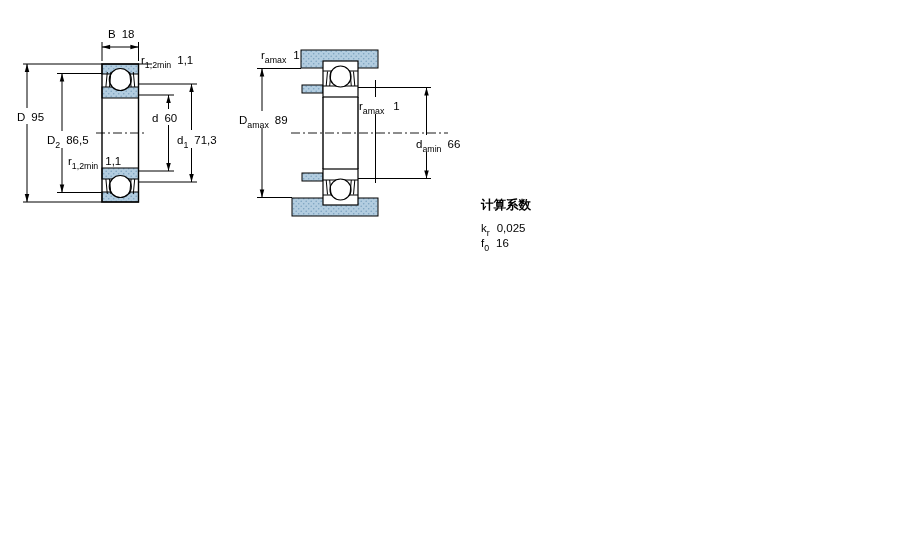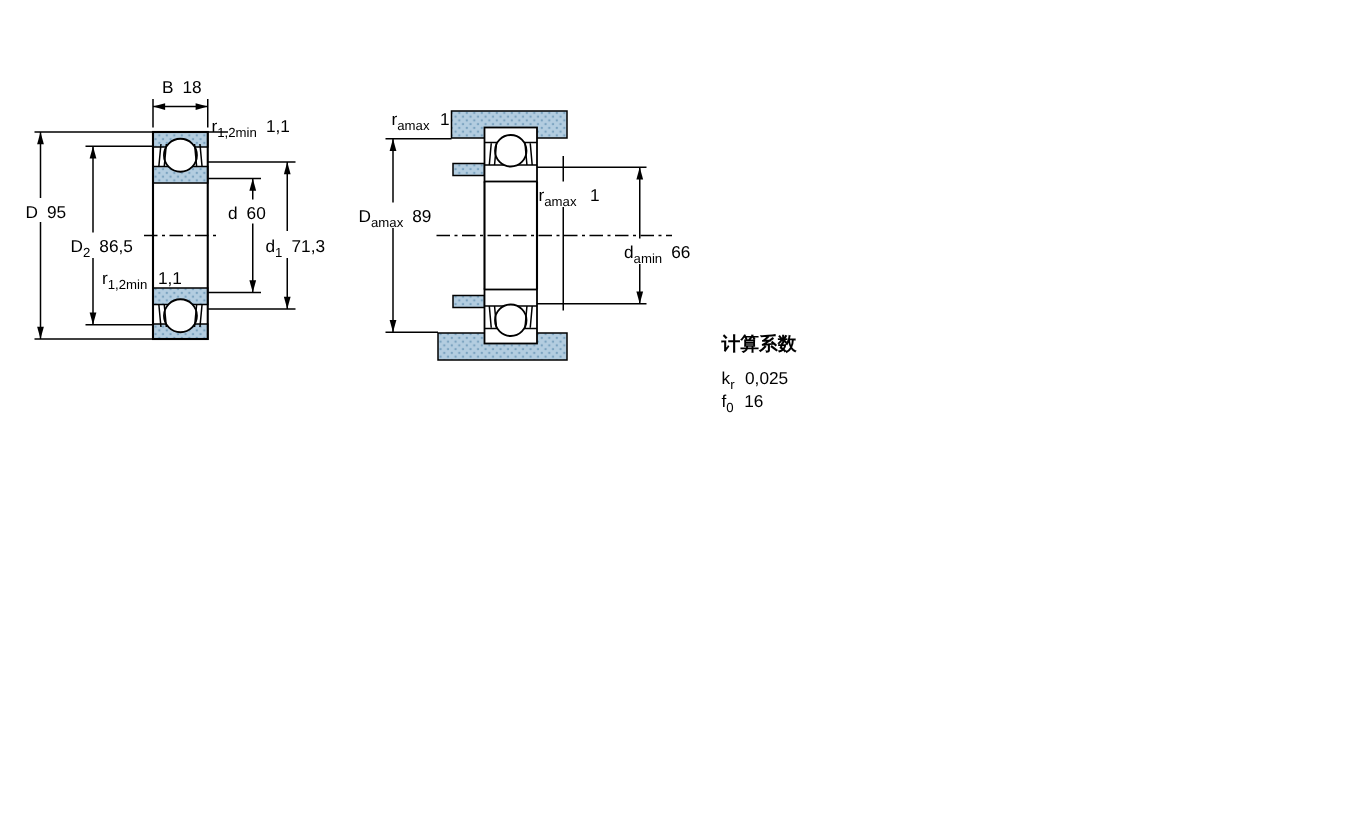--- a/index.html
+++ b/index.html
@@ -1,16 +1,16 @@
 <!DOCTYPE html>
 <html><head>
 <meta charset="utf-8">
 <style>
   html,body{margin:0;padding:0;background:#fff;}
-  .stage{position:relative;width:900px;height:496px;background:#ffffff;overflow:hidden;margin-top:24px;}
+  .stage{position:relative;width:900px;height:496px;background:#ffffff;overflow:hidden;}
   svg text{font-family:"Liberation Sans","DejaVu Sans",sans-serif;font-size:11.5px;fill:#000;}
   svg .sub{font-size:8.8px;}
   svg .cjk-title{font-size:12.5px;font-weight:bold;}
   .ln{stroke:#000;stroke-width:1;fill:none;}
   .ln2{stroke:#000;stroke-width:1.4;fill:none;}
   .dim{stroke:#000;stroke-width:1;fill:none;}
   .cl{stroke:#000;stroke-width:0.9;fill:none;stroke-dasharray:9 3 2 3;}
   .band{fill:url(#stip);stroke:#000;stroke-width:1;}
   .ball{fill:#fff;stroke:#000;stroke-width:1.2;}
   .wbg{fill:#fff;stroke:none;}

